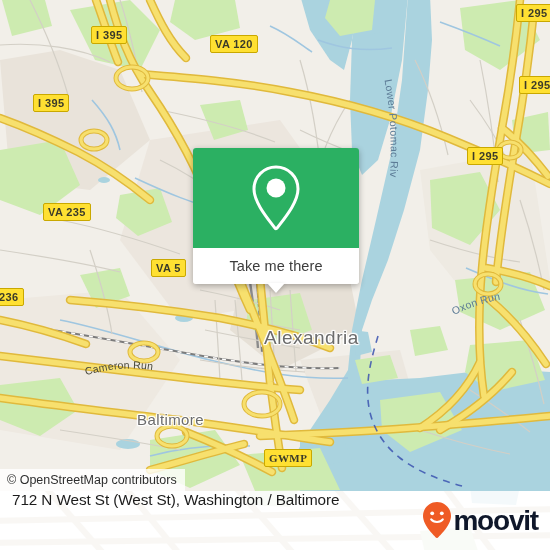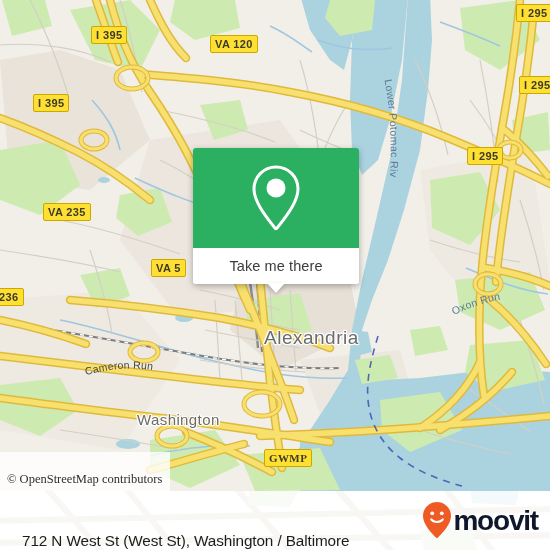--- a/index.html
+++ b/index.html
@@ -106,23 +106,23 @@
     filter: drop-shadow(0 2px 2px rgba(0,0,0,0.22));
   }
 
   
   #attribution {
     position: absolute;
     left: 0;
     bottom: 0;
     background: rgba(255,255,255,0.80);
     color: #2e2e2e;
-    font-family: Liberation Serif, serif;
+    font-family: Liberation Sans, sans-serif;
     font-size: 12.5px;
-    padding: 20px 8px 4px 7px;
+    padding: 4px 8px 4px 7px;
     z-index: 50;
     white-space: nowrap;
   }
 
   
   #footer {
     position: absolute;
     left: 0;
     top: 491px;
     width: 550px;
@@ -134,22 +134,22 @@
     position: absolute;
     left: 0; top: 0;
     width: 550px; height: 59px;
     opacity: 0.30;
   }
   #footer-inner {
     position: relative;
     width: 550px;
     height: 59px;
     display: flex;
-    align-items: flex-end;
-    padding-left: 22px;
+    align-items: flex-start;
+    padding-left: 12px;
     box-sizing: border-box;
   }
   #footer-address {
     color: #1c1c1c;
     font-family: "Liberation Sans", sans-serif;
     font-size: 15.3px;
     letter-spacing: -0.1px;
     white-space: nowrap;
   }
   #brand {
@@ -402,21 +402,21 @@
     <div class="shield" style="left:33px;  top:94px;">I 395</div>
     <div class="shield" style="left:467px; top:147px;">I 295</div>
     <div class="shield" style="left:43px;  top:203px;">VA 235</div>
     <div class="shield" style="left:519px; top:76px;">I 295</div>
     <div class="shield" style="left:151px; top:259px;">VA 5</div>
     <div class="shield" style="left:283px; top:261px;">US 7</div>
     <div class="shield" style="left:-6px;  top:288px;">236</div>
     <div class="shield" style="left:264px; top:449px;font-family:Liberation Serif, serif;">GWMP</div>
 
     <div class="place place-city" style="left:264px; top:327px;">Alexandria</div>
-    <div class="place place-town" style="left:137px; top:411px;">Washington</div>
+    <div class="place place-town" style="left:137px; top:411px;">Baltimore</div>
 
     <div id="popup">
       <div id="popup-green">
         <svg width="56" height="70" viewBox="0 0 56 70">
           <path d="M28 4 C15.8 4 6 13.8 6 26 C6 40.5 22 58 27 65.2 C27.5 65.9 28.5 65.9 29 65.2 C34 58 50 40.5 50 26 C50 13.8 40.2 4 28 4 Z" fill="none" stroke="#ffffff" stroke-width="3"></path>
           <circle cx="28" cy="25" r="9.5" fill="#ffffff"></circle>
         </svg>
       </div>
       <div id="popup-white">
         <span id="popup-label">Take me there</span>

